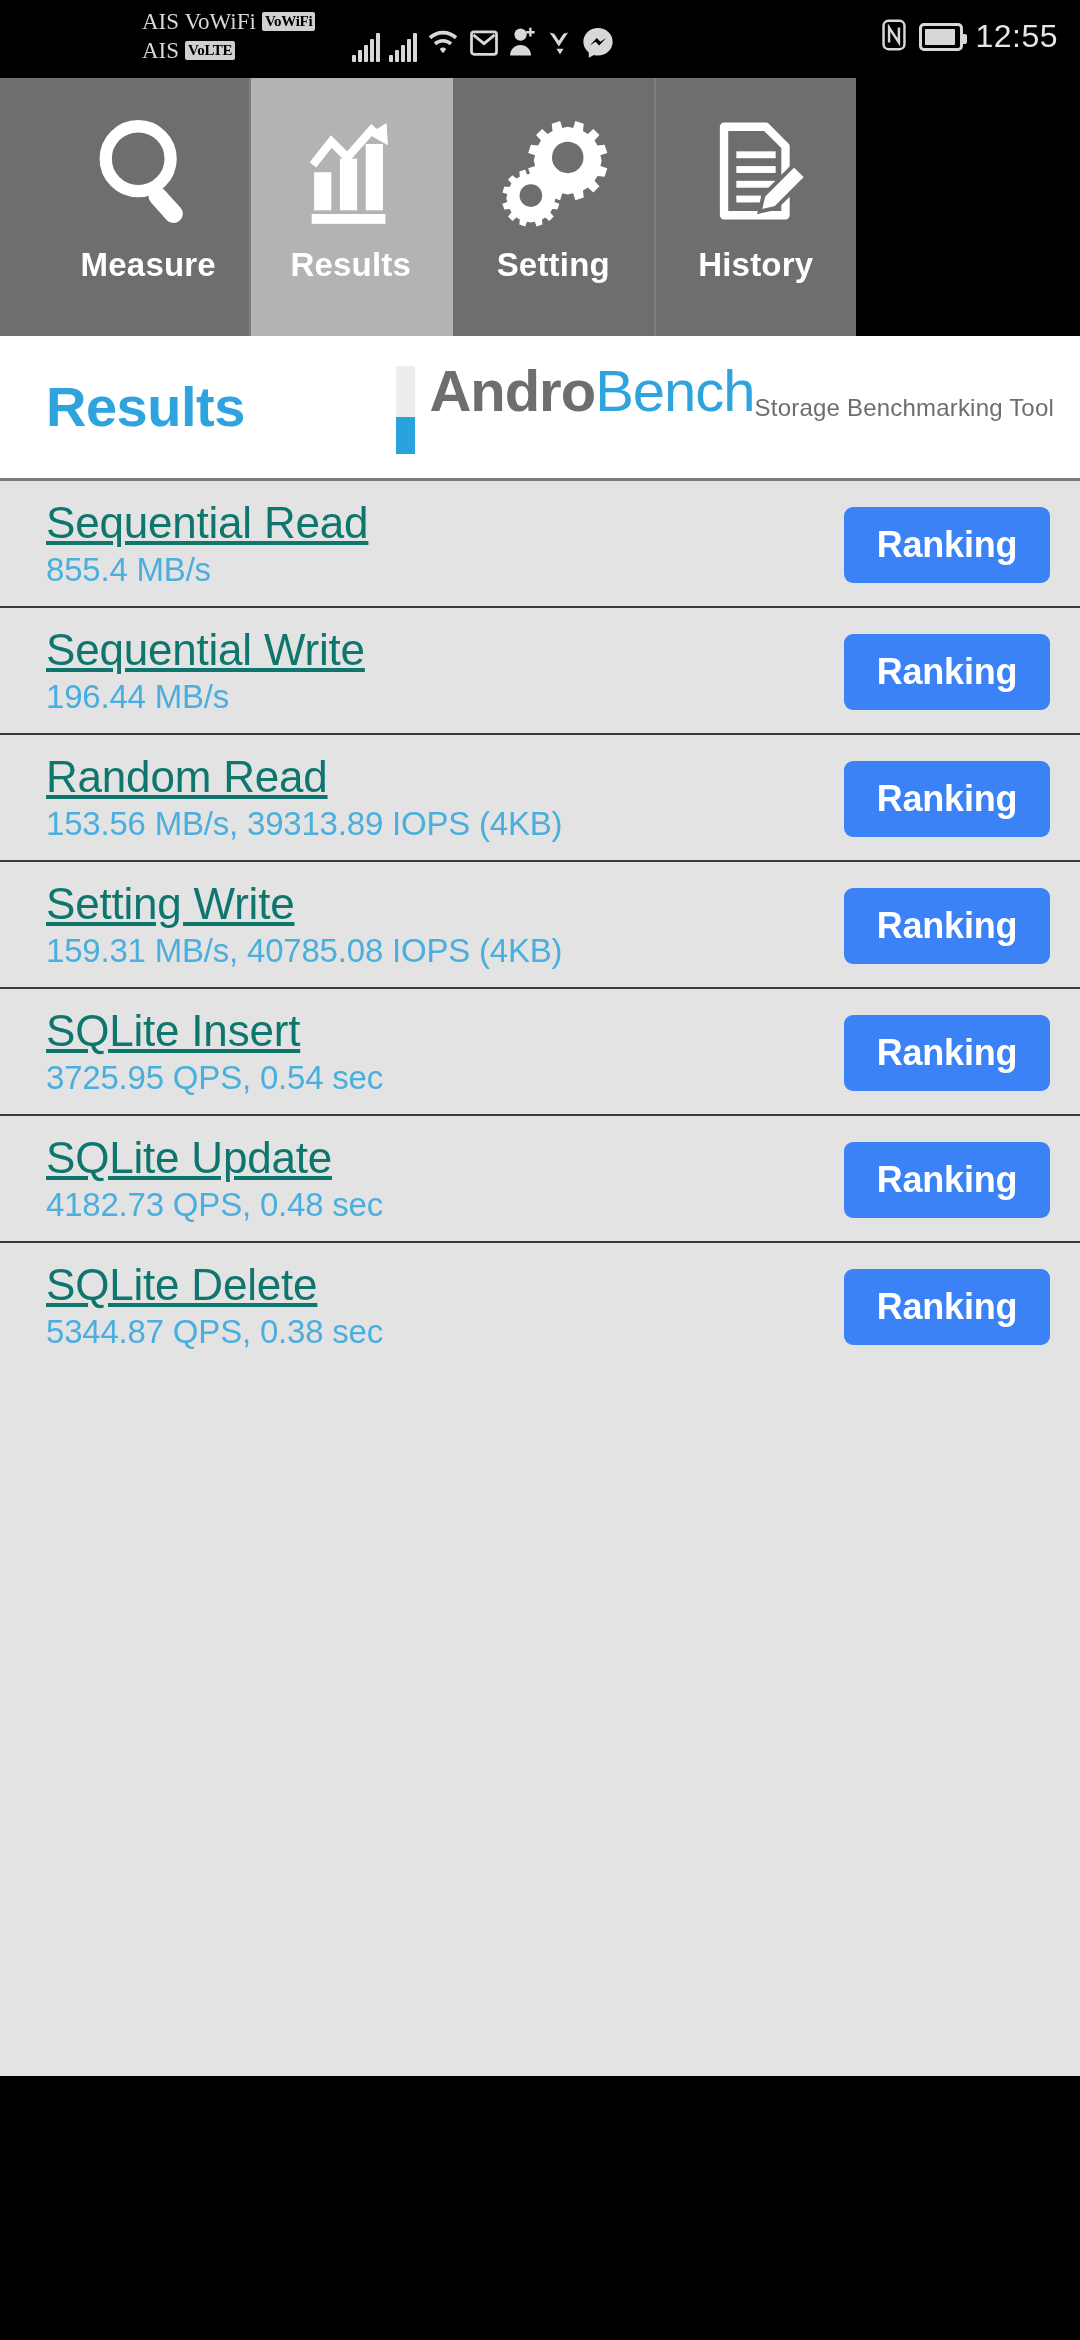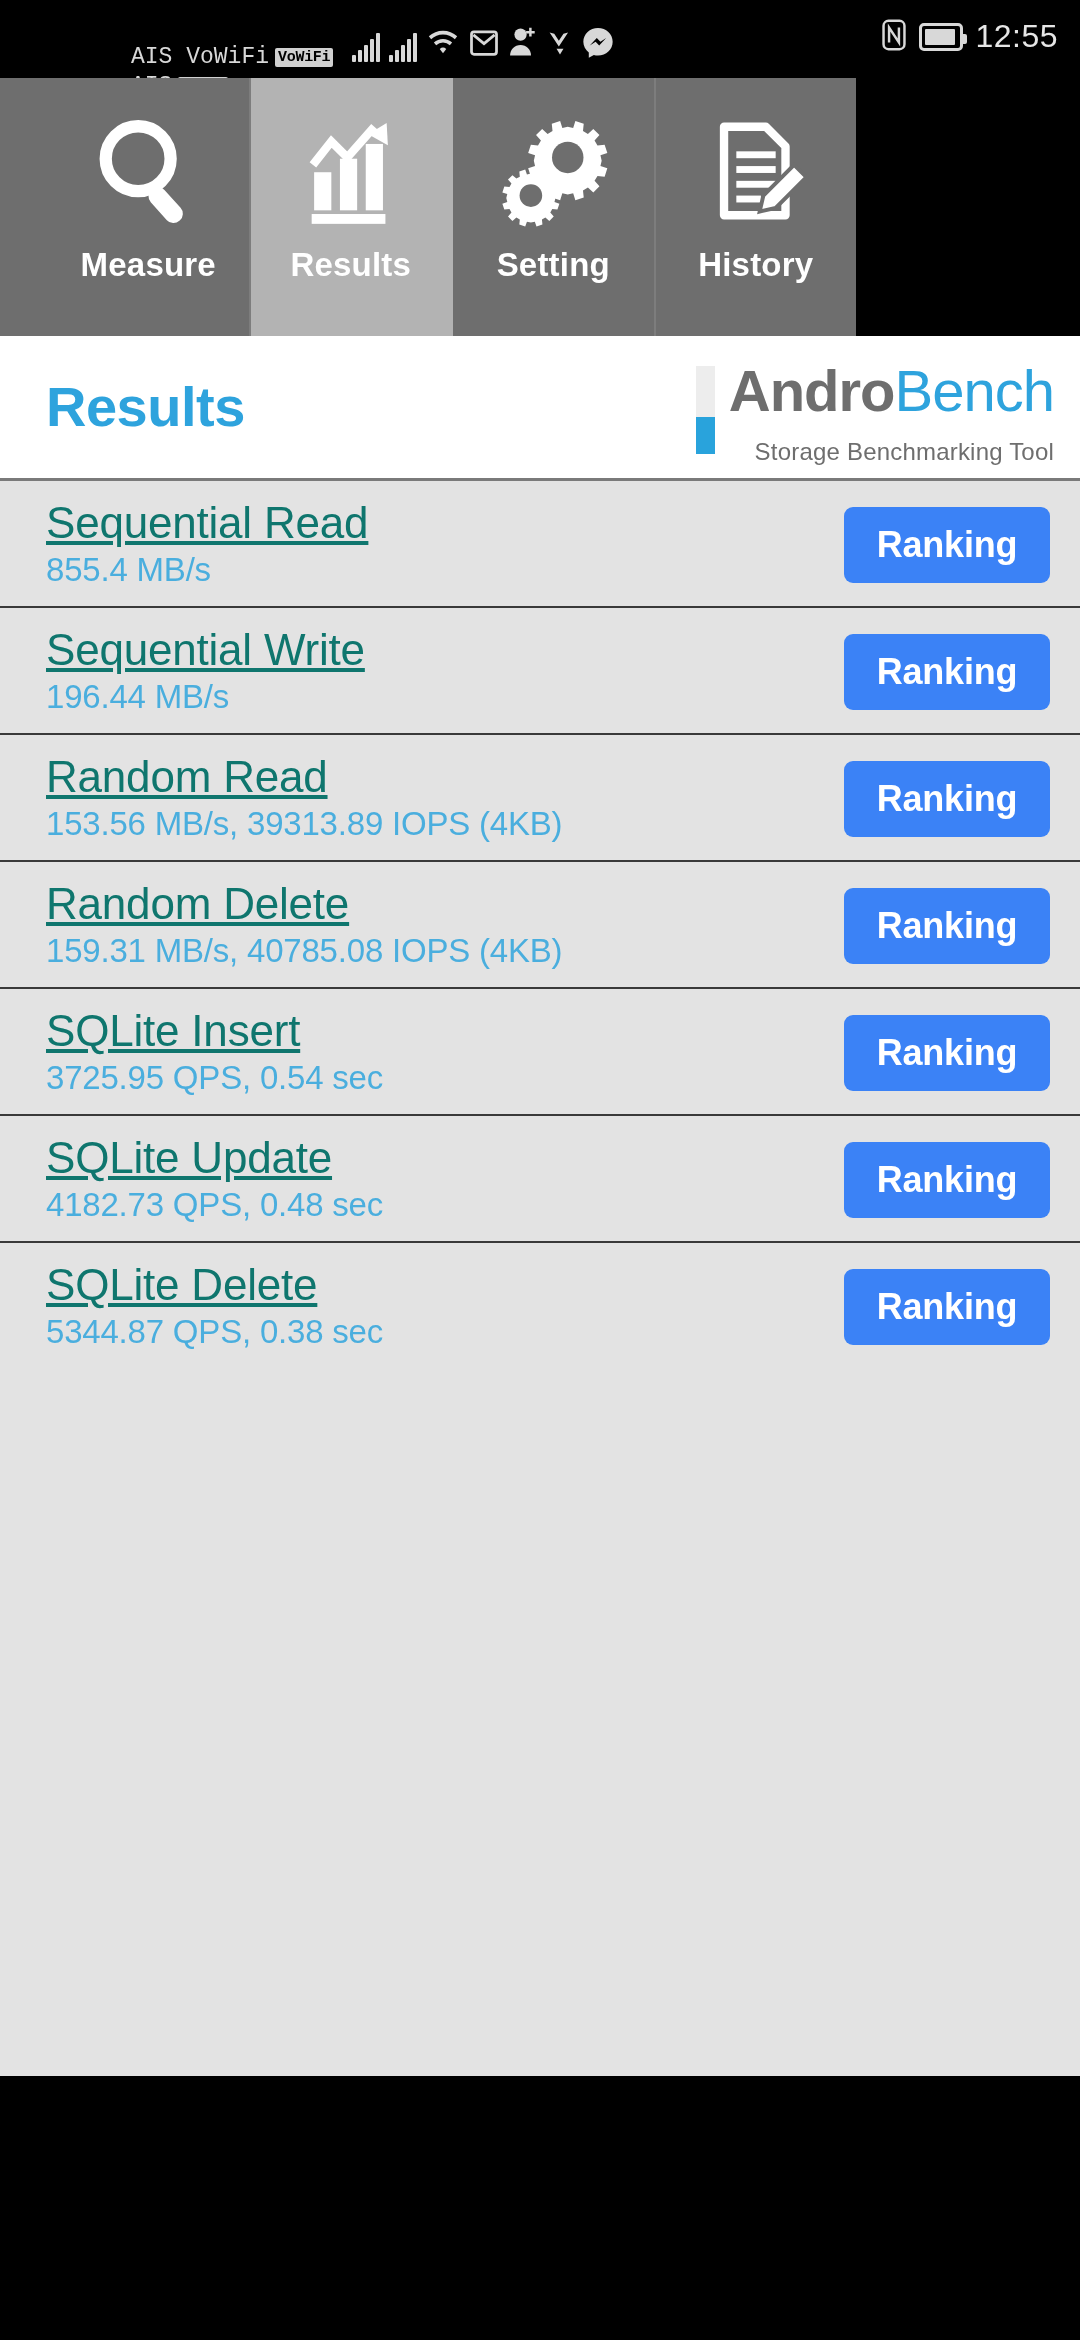--- a/index.html
+++ b/index.html
@@ -11,25 +11,24 @@
   }
 
   
   #status-bar{
     position:relative;
     width:1080px; height:78px;
     background:#000; color:#cfcfcf;
     display:flex; align-items:center;
   }
   .sb-carrier{
-    position:absolute; left:131px; top:8px;
+    position:absolute; left:142px; top:8px;
     display:flex; flex-direction:column; gap:2px;
     font-size:23px; line-height:27px; color:#d8d8d8;
-    font-family:Liberation Mono, monospace;
-    margin-top:36px;
+    font-family:Liberation Serif, serif;
   }
   .sb-carrier-line{ display:flex; align-items:center; gap:6px; white-space:nowrap; }
   .sb-badge{
     background:#d0d0d0; color:#000;
     font-size:15px; line-height:15px; font-weight:bold;
     padding:2px 3px; border-radius:2px; letter-spacing:-0.3px;
   }
   .sb-icons{
     position:absolute; left:352px; top:26px;
     display:flex; align-items:flex-end; gap:9px;
@@ -89,21 +88,21 @@
     position:absolute; left:46px; top:38px;
     color:#2ea3dd; font-size:56px; font-weight:bold; letter-spacing:-0.5px;
   }
   #brand-logo{
     position:absolute; right:26px; top:24px;
     display:flex; align-items:flex-start; gap:14px;
   }
   .brand-bar{ width:19px; height:88px; margin-top:6px; display:flex; flex-direction:column; }
   .brand-bar .bb-top{ flex:0 0 58%; background:#ededed; }
   .brand-bar .bb-bot{ flex:1 1 auto; background:#29a3dc; }
-  .brand-text{ display:flex; flex-direction:column; align-items:flex-end; }
+  .brand-text{ display:flex; flex-direction:row; align-items:flex-end; }
   .brand-word{ font-size:58px; line-height:62px; letter-spacing:-1px; }
   .brand-word .b-andro{ color:#6e6e6e; font-weight:bold; }
   .brand-word .b-bench{ color:#2ea3dd; font-weight:normal; }
   .brand-tagline{
     color:#6e6e6e; font-size:24px; line-height:28px;
     margin-top:16px; letter-spacing:0.2px;
   }
 
   
   #results-list{
@@ -316,21 +315,21 @@
   <div class="result-row">
     <div class="row-texts">
       <span class="row-title">Random Read</span>
       <span class="row-value">153.56 MB/s, 39313.89 IOPS (4KB)</span>
     </div>
     <button class="ranking-button">Ranking</button>
   </div>
 
   <div class="result-row">
     <div class="row-texts">
-      <span class="row-title">Random Delete</span>
+      <span class="row-title">Setting Write</span>
       <span class="row-value">159.31 MB/s, 40785.08 IOPS (4KB)</span>
     </div>
     <button class="ranking-button">Ranking</button>
   </div>
 
   <div class="result-row">
     <div class="row-texts">
       <span class="row-title">SQLite Insert</span>
       <span class="row-value">3725.95 QPS, 0.54 sec</span>
     </div>

